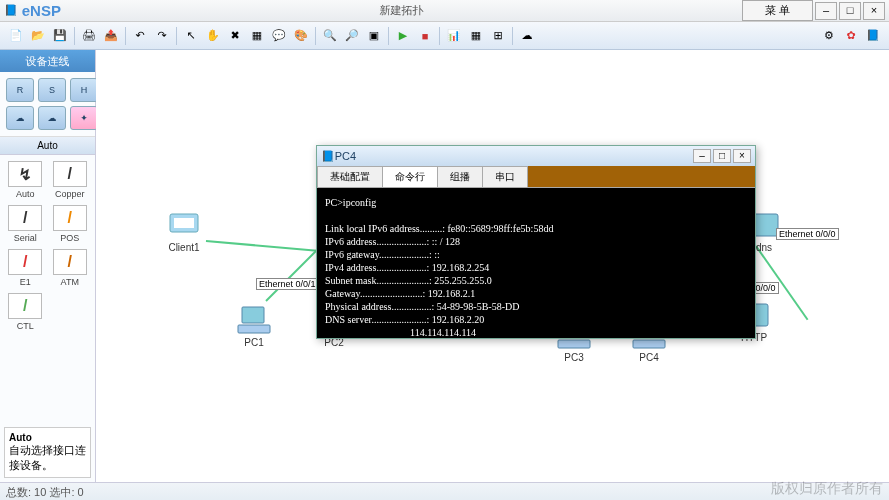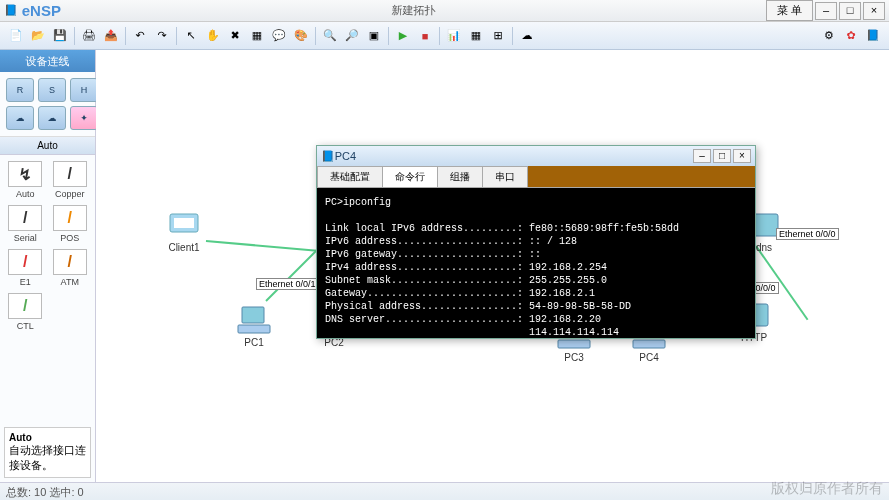--- a/index.html
+++ b/index.html
@@ -1,21 +1,21 @@
 <!DOCTYPE html>
 <html><head>
 <meta charset="utf-8">
 <style>
 *{box-sizing:border-box;margin:0;padding:0;font-family:"Microsoft YaHei",Arial,sans-serif;font-size:11px}
 body{background:#e8e8e8;width:889px;height:500px;overflow:hidden;position:relative}
 .titlebar{height:22px;background:linear-gradient(#f8f9fa,#e9ecef);border-bottom:1px solid #ccc;display:flex;align-items:center;padding:0 4px}
 .logo{color:#4a90d9;font-weight:bold;font-size:15px;margin-left:4px}
 .title-center{flex:1;text-align:center;color:#555}
 .title-right{display:flex;align-items:center;gap:2px}
-.menu-btn{padding:2px 10px;border:1px solid #aaa;background:#f5f5f5;cursor:pointer}
+.menu-btn{padding:2px 22px;border:1px solid #aaa;background:#f5f5f5;cursor:pointer}
 .win-btn{width:22px;height:18px;border:1px solid #aaa;background:#f5f5f5;text-align:center;cursor:pointer;line-height:14px}
 .toolbar{height:28px;background:linear-gradient(#f5f8fc,#dde8f5);border-bottom:1px solid #b8c8dc;display:flex;align-items:center;padding:0 6px;gap:2px}
 .tb-btn{width:20px;height:20px;display:flex;align-items:center;justify-content:center;cursor:pointer;border-radius:2px}
 .tb-sep{width:1px;height:18px;background:#b8c8dc;margin:0 2px}
 .main{display:flex;height:432px}
 .sidebar{width:96px;background:#fafcfe;border-right:1px solid #ccd;display:flex;flex-direction:column}
 .side-header{height:22px;background:linear-gradient(#5ba3e0,#4a8bc8);color:#fff;text-align:center;line-height:22px;font-size:11px}
 .device-grid{display:grid;grid-template-columns:repeat(3,1fr);gap:4px;padding:6px;border-bottom:1px solid #ddd}
 .dev-icon{width:28px;height:24px;border:1px solid #8ab;border-radius:3px;background:linear-gradient(#cde4f7,#a8c8e8);cursor:pointer;display:flex;align-items:center;justify-content:center;font-size:9px;color:#246}
 .auto-header{background:linear-gradient(#e8f0fa,#d0e0f0);text-align:center;padding:3px;border-bottom:1px solid #ccd;font-size:10px}
@@ -31,21 +31,21 @@
 .node-lbl{font-size:10px;color:#333}
 .port-lbl{position:absolute;background:#fff;border:1px solid #888;padding:0 2px;font-size:9px;white-space:nowrap}
 .line{position:absolute;background:#5c8;height:2px;transform-origin:left center}
 .pc4-win{position:absolute;left:220px;top:95px;width:440px;background:#dde8f5;border:1px solid #7a9;box-shadow:2px 2px 8px rgba(0,0,0,0.3)}
 .pc4-title{height:20px;background:linear-gradient(#e8f2fc,#c8dcf0);display:flex;align-items:center;padding:0 4px}
 .pc4-title-txt{flex:1;font-size:11px;color:#246}
 .pc4-wb{width:18px;height:14px;border:1px solid #aaa;background:#f5f5f5;margin-left:2px;text-align:center;cursor:pointer;font-size:10px;line-height:12px}
 .pc4-tabs{display:flex;background:#a16207;border-bottom:1px solid #aaa}
 .pc4-tab{padding:3px 12px;border:1px solid #aaa;border-bottom:none;background:#f0f0f0;cursor:pointer;font-size:10px;margin-right:-1px}
 .pc4-tab.active{background:#fff}
-.terminal{background:#000;color:#fff;font-family:Liberation Mono, monospace;font-size:10px;padding:8px;height:150px;overflow:hidden;white-space:pre;line-height:13px}
+.terminal{background:#000;color:#fff;font-family:Liberation Serif, serif;font-size:10px;padding:8px;height:150px;overflow:hidden;white-space:pre;line-height:13px}
 .statusbar{height:32px;background:linear-gradient(#f0f4f8,#dde8f0);border-top:1px solid #ccd;padding:0 6px;line-height:18px;font-size:10px;color:#555}
 .watermark{position:absolute;right:6px;bottom:2px;font-size:14px;color:rgba(0,0,0,0.25)}
 svg{display:block}
 </style>
 </head>
 <body>
 
 <div class="titlebar">
   <span>📘</span>
   <span class="logo">eNSP</span>

